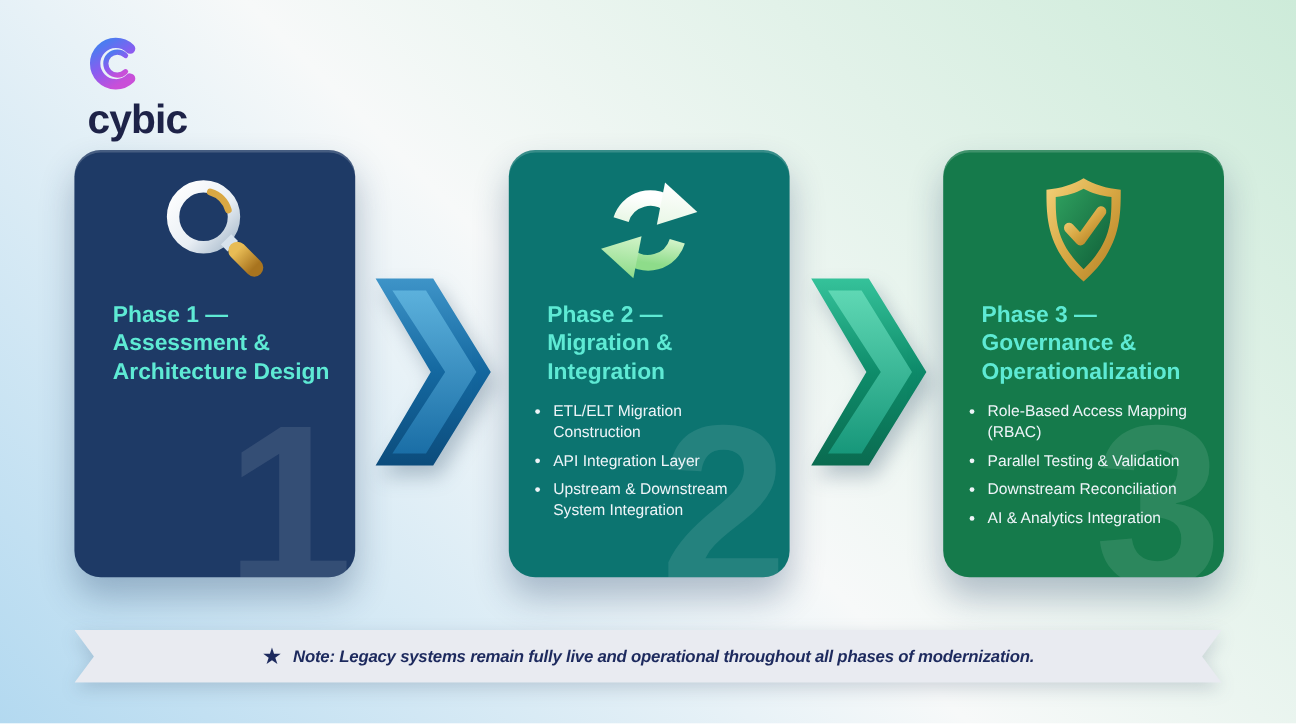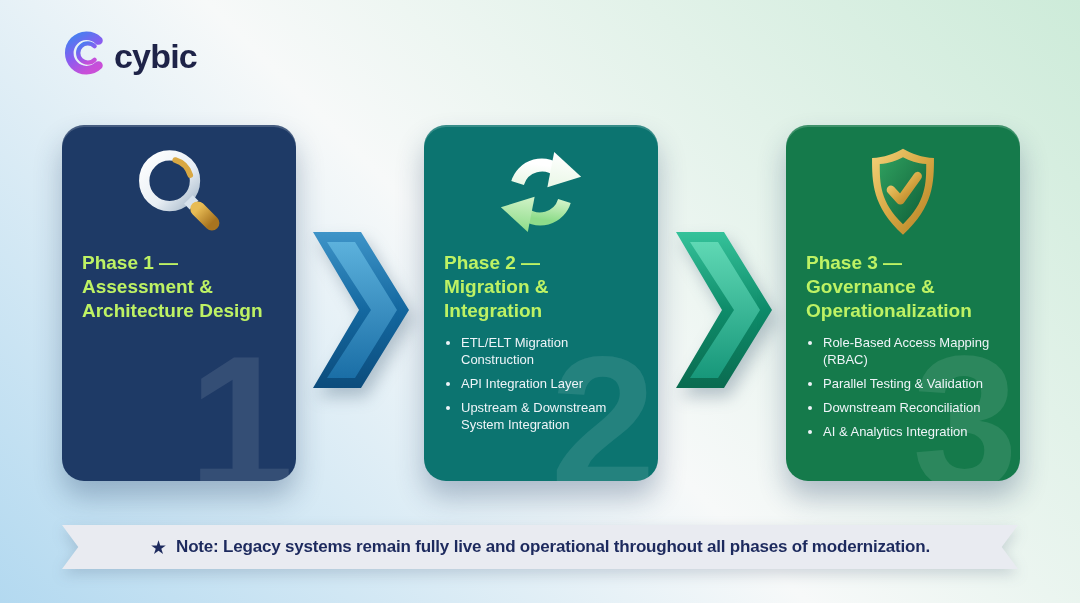--- a/index.html
+++ b/index.html
@@ -4,39 +4,40 @@
 <style>
   * { margin:0; padding:0; box-sizing:border-box; }
   body { font-family: "Liberation Sans", sans-serif; }
 
   .canvas {
     position:relative; width:1080px; height:603px; overflow:hidden;
     background: linear-gradient(45deg, #b3d9f0 0%, #f7f9f9 48%, #cdebd9 100%);
   }
 
   
-  .brand { position:absolute; left:63px; top:30px; display:flex; align-items:flex-end; gap:5px; }
+  .brand { position:absolute; left:73px; top:30px; display:flex; align-items:flex-start; gap:5px;flex-direction:column; }
   .brand-mark svg { display:block; }
   .brand-name { font-size:34px; font-weight:800; color:#1e2348; letter-spacing:-0.8px; }
 
   
   .card {
     position:absolute; top:125px; width:234px; height:356px;
     border-radius:22px; padding:0 20px; overflow:hidden;
     box-shadow: 0 16px 28px rgba(25,55,95,.30), inset 0 2px 0 rgba(255,255,255,.18);
   }
   .card-1 { left:62px;  background:#1e3a66; }
   .card-2 { left:424px; background:#0c7470; }
   .card-3 { left:786px; background:#157a4b; }
 
   .card-icon { height:102px; margin-top:16px; display:flex; align-items:center; justify-content:center; position:relative; z-index:2; }
   .card-title {
     position:relative; z-index:2; margin-top:8px;
-    font-size:19px; font-weight:700; line-height:1.27; color:#bef264;
+    font-size:19px; font-weight:700; line-height:1.27; color:#5eead4;
     white-space:pre-line;
+    margin-left:12px;
   }
   .card-bullets { position:relative; z-index:2; margin-top:12px; padding-left:17px; list-style:disc; }
   .card-bullets li { color:#eef4f8; font-size:13px; line-height:1.3; margin-bottom:7px; }
 
   .watermark {
     position:absolute; right:2px; bottom:-36px; z-index:1;
     font-size:190px; font-weight:800; line-height:1;
     color:rgba(255,255,255,.10); pointer-events:none;
   }
 
@@ -48,21 +49,21 @@
 
   
   .note-wrap { position:absolute; left:62px; top:525px; width:956px; height:44px;
     filter: drop-shadow(0 5px 7px rgba(50,70,100,.20)); }
   .note {
     width:100%; height:100%; background:#e9ebf1;
     clip-path: polygon(0 0, 100% 0, 98.3% 50%, 100% 100%, 0 100%, 1.7% 50%);
     display:flex; align-items:center; justify-content:center; gap:9px;
   }
   .note-star { color:#1d2a5e; font-size:19px; font-style:normal; }
-  .note-text { color:#1d2a5e; font-size:17px; font-weight:700; letter-spacing:-0.2px; }
+  .note-text { color:#1d2a5e; font-size:14px; font-style:italic; font-weight:700; letter-spacing:-0.2px; }
 </style>
 </head>
 <body>
 
 <div class="canvas">
 
   <header class="brand">
     <span class="brand-mark">
       <svg width="46" height="46" viewBox="0 0 48 48">
         <defs>

